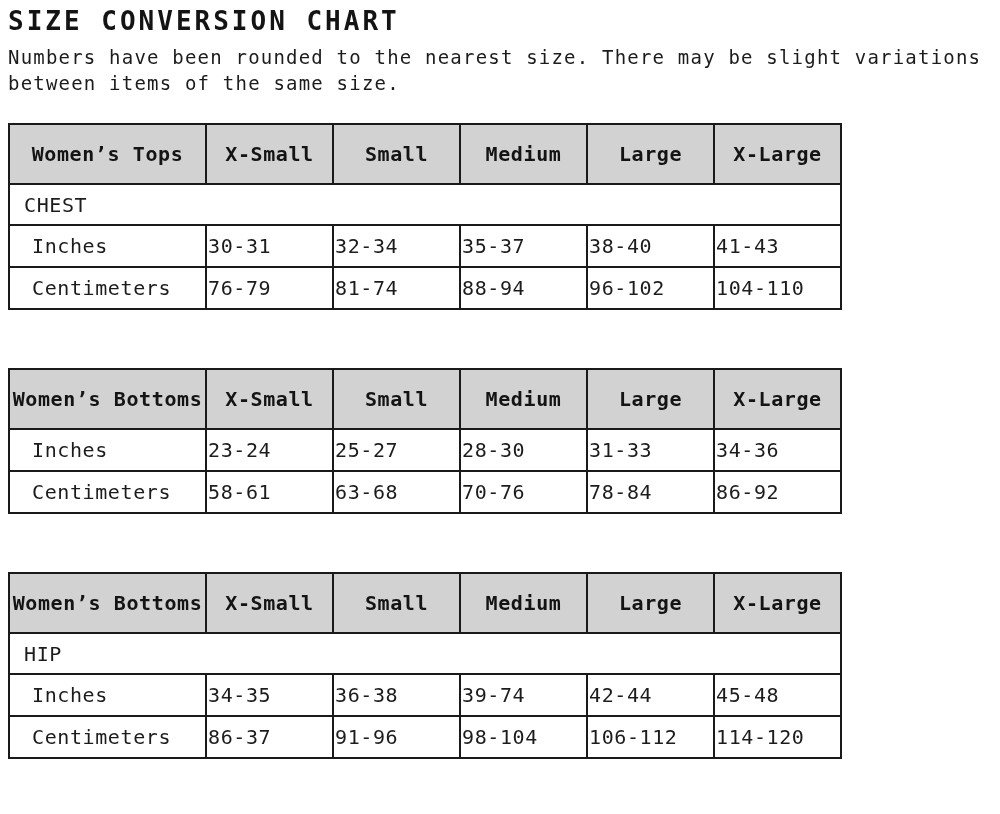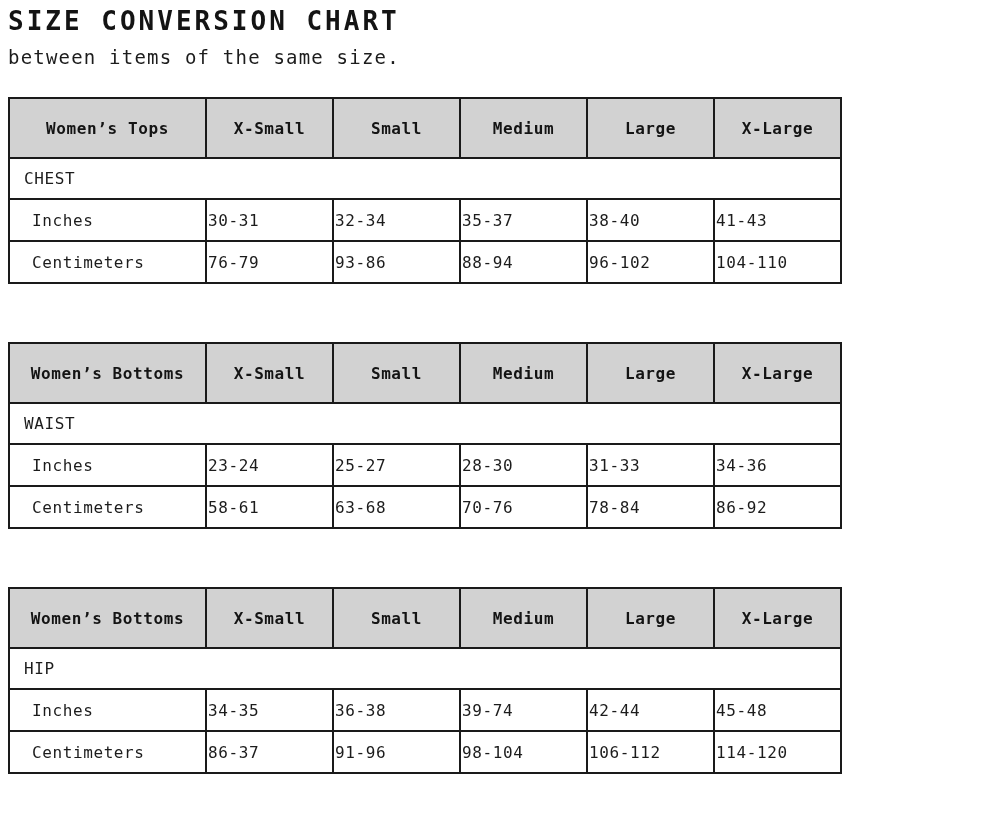--- a/index.html
+++ b/index.html
@@ -30,21 +30,21 @@
   table.size-table {
     border-collapse: collapse;
     table-layout: fixed;
     width: 831px;
     margin-bottom: 58px;
     background: #ffffff;
   }
   table.size-table:last-child { margin-bottom: 0; }
   th, td {
     border: 2px solid #1a1a1a;
-    font-size: 16px;
+    font-size: 20px;
     letter-spacing: 0.6px;
     overflow: hidden;
     white-space: nowrap;
   }
   th {
     background: #d2d2d2;
     font-weight: bold;
     height: 60px;
     text-align: center;
     color: #141414;
@@ -66,20 +66,21 @@
     border-radius: 8px;
   }
   col.c-label { width: 197px; }
   col.c-size  { width: 127px; }
 </style>
 </head>
 <body>
 
 <h1 class="page-title">SIZE CONVERSION CHART</h1>
 <div class="page-subtitle">
+  <div>Numbers have been rounded to the nearest size. There may be slight variations</div>
   <div>between items of the same size.</div>
 </div>
 
 <div class="tables-wrap">
 
   <table class="size-table">
     <colgroup>
       <col class="c-label">
         <col class="c-size">
         <col class="c-size">
@@ -105,21 +106,21 @@
         <td class="label-cell">Inches</td>
         <td class="value-cell">30-31</td>
         <td class="value-cell">32-34</td>
         <td class="value-cell">35-37</td>
         <td class="value-cell">38-40</td>
         <td class="value-cell">41-43</td>
       </tr>
       <tr>
         <td class="label-cell">Centimeters</td>
         <td class="value-cell">76-79</td>
-        <td class="value-cell">93-86</td>
+        <td class="value-cell">81-74</td>
         <td class="value-cell">88-94</td>
         <td class="value-cell">96-102</td>
         <td class="value-cell">104-110</td>
       </tr>
     </tbody>
   </table>
 
   <table class="size-table">
     <colgroup>
       <col class="c-label">
@@ -134,23 +135,20 @@
         <th>Women’s Bottoms</th>
         <th>X-Small</th>
         <th>Small</th>
         <th>Medium</th>
         <th>Large</th>
         <th>X-Large</th>
       </tr>
     </thead>
     <tbody>
       <tr>
-        <td class="section-cell" colspan="6">WAIST</td>
-      </tr>
-      <tr>
         <td class="label-cell">Inches</td>
         <td class="value-cell">23-24</td>
         <td class="value-cell">25-27</td>
         <td class="value-cell">28-30</td>
         <td class="value-cell">31-33</td>
         <td class="value-cell">34-36</td>
       </tr>
       <tr>
         <td class="label-cell">Centimeters</td>
         <td class="value-cell">58-61</td>

